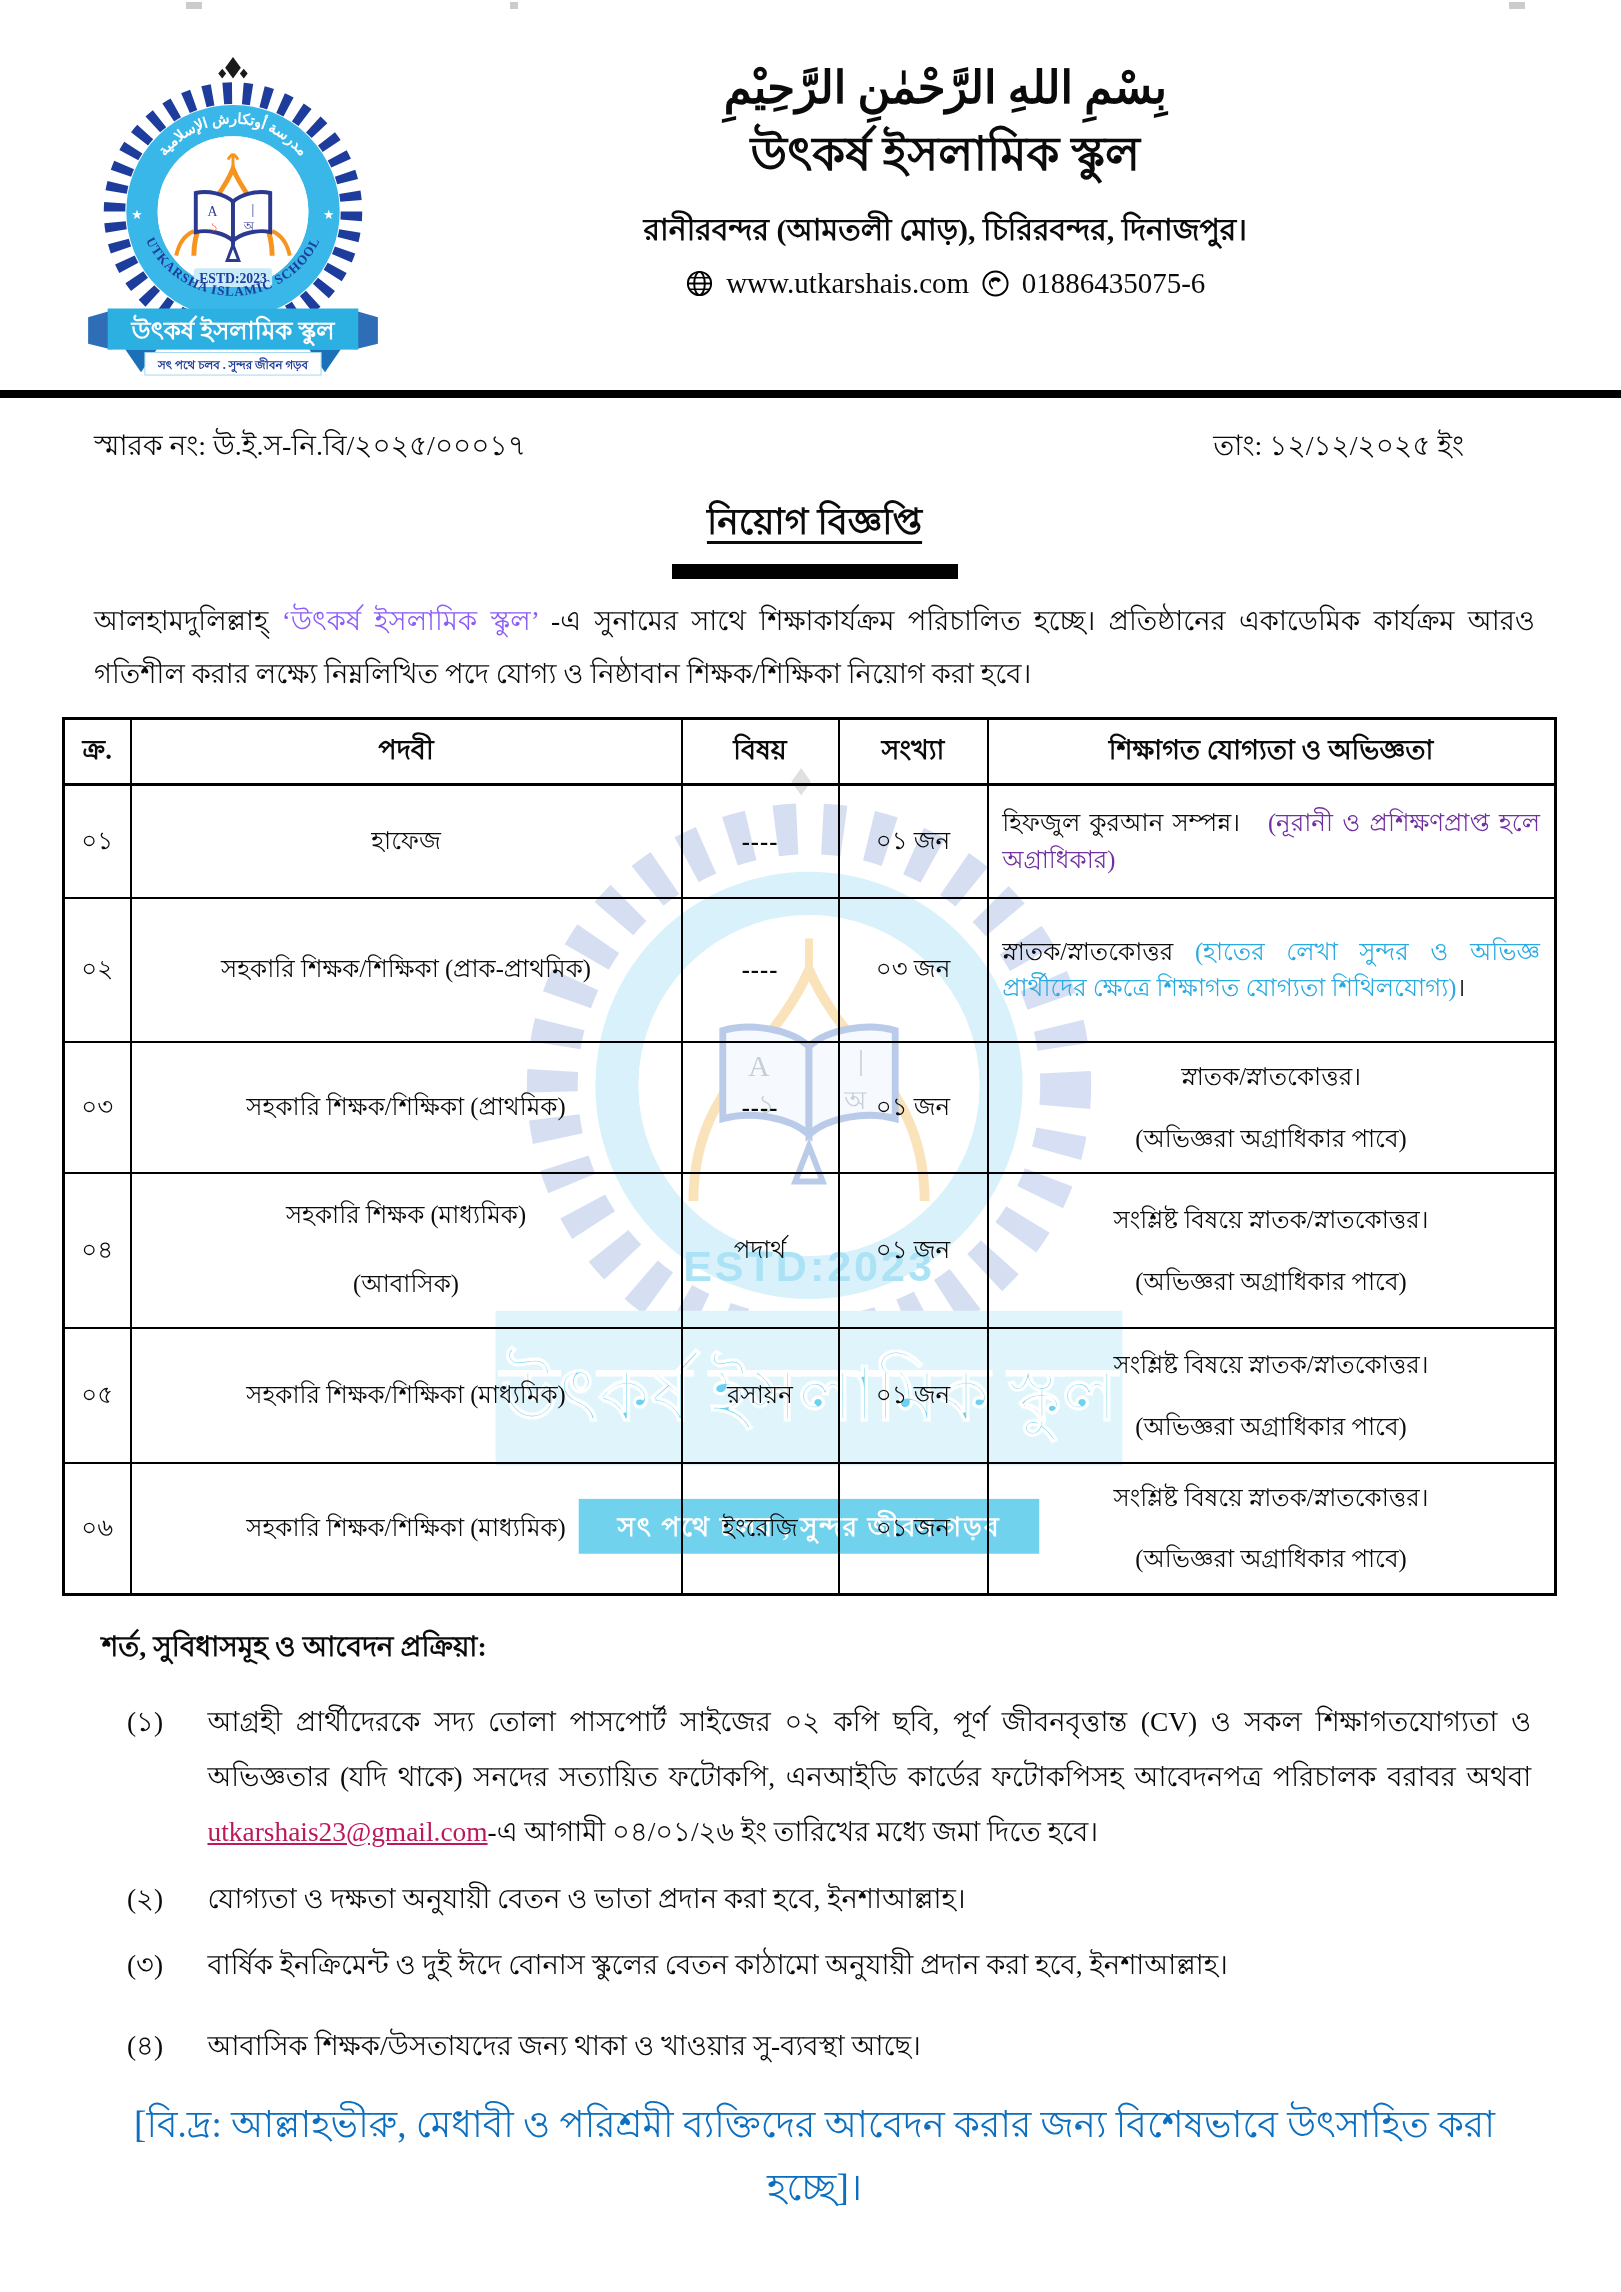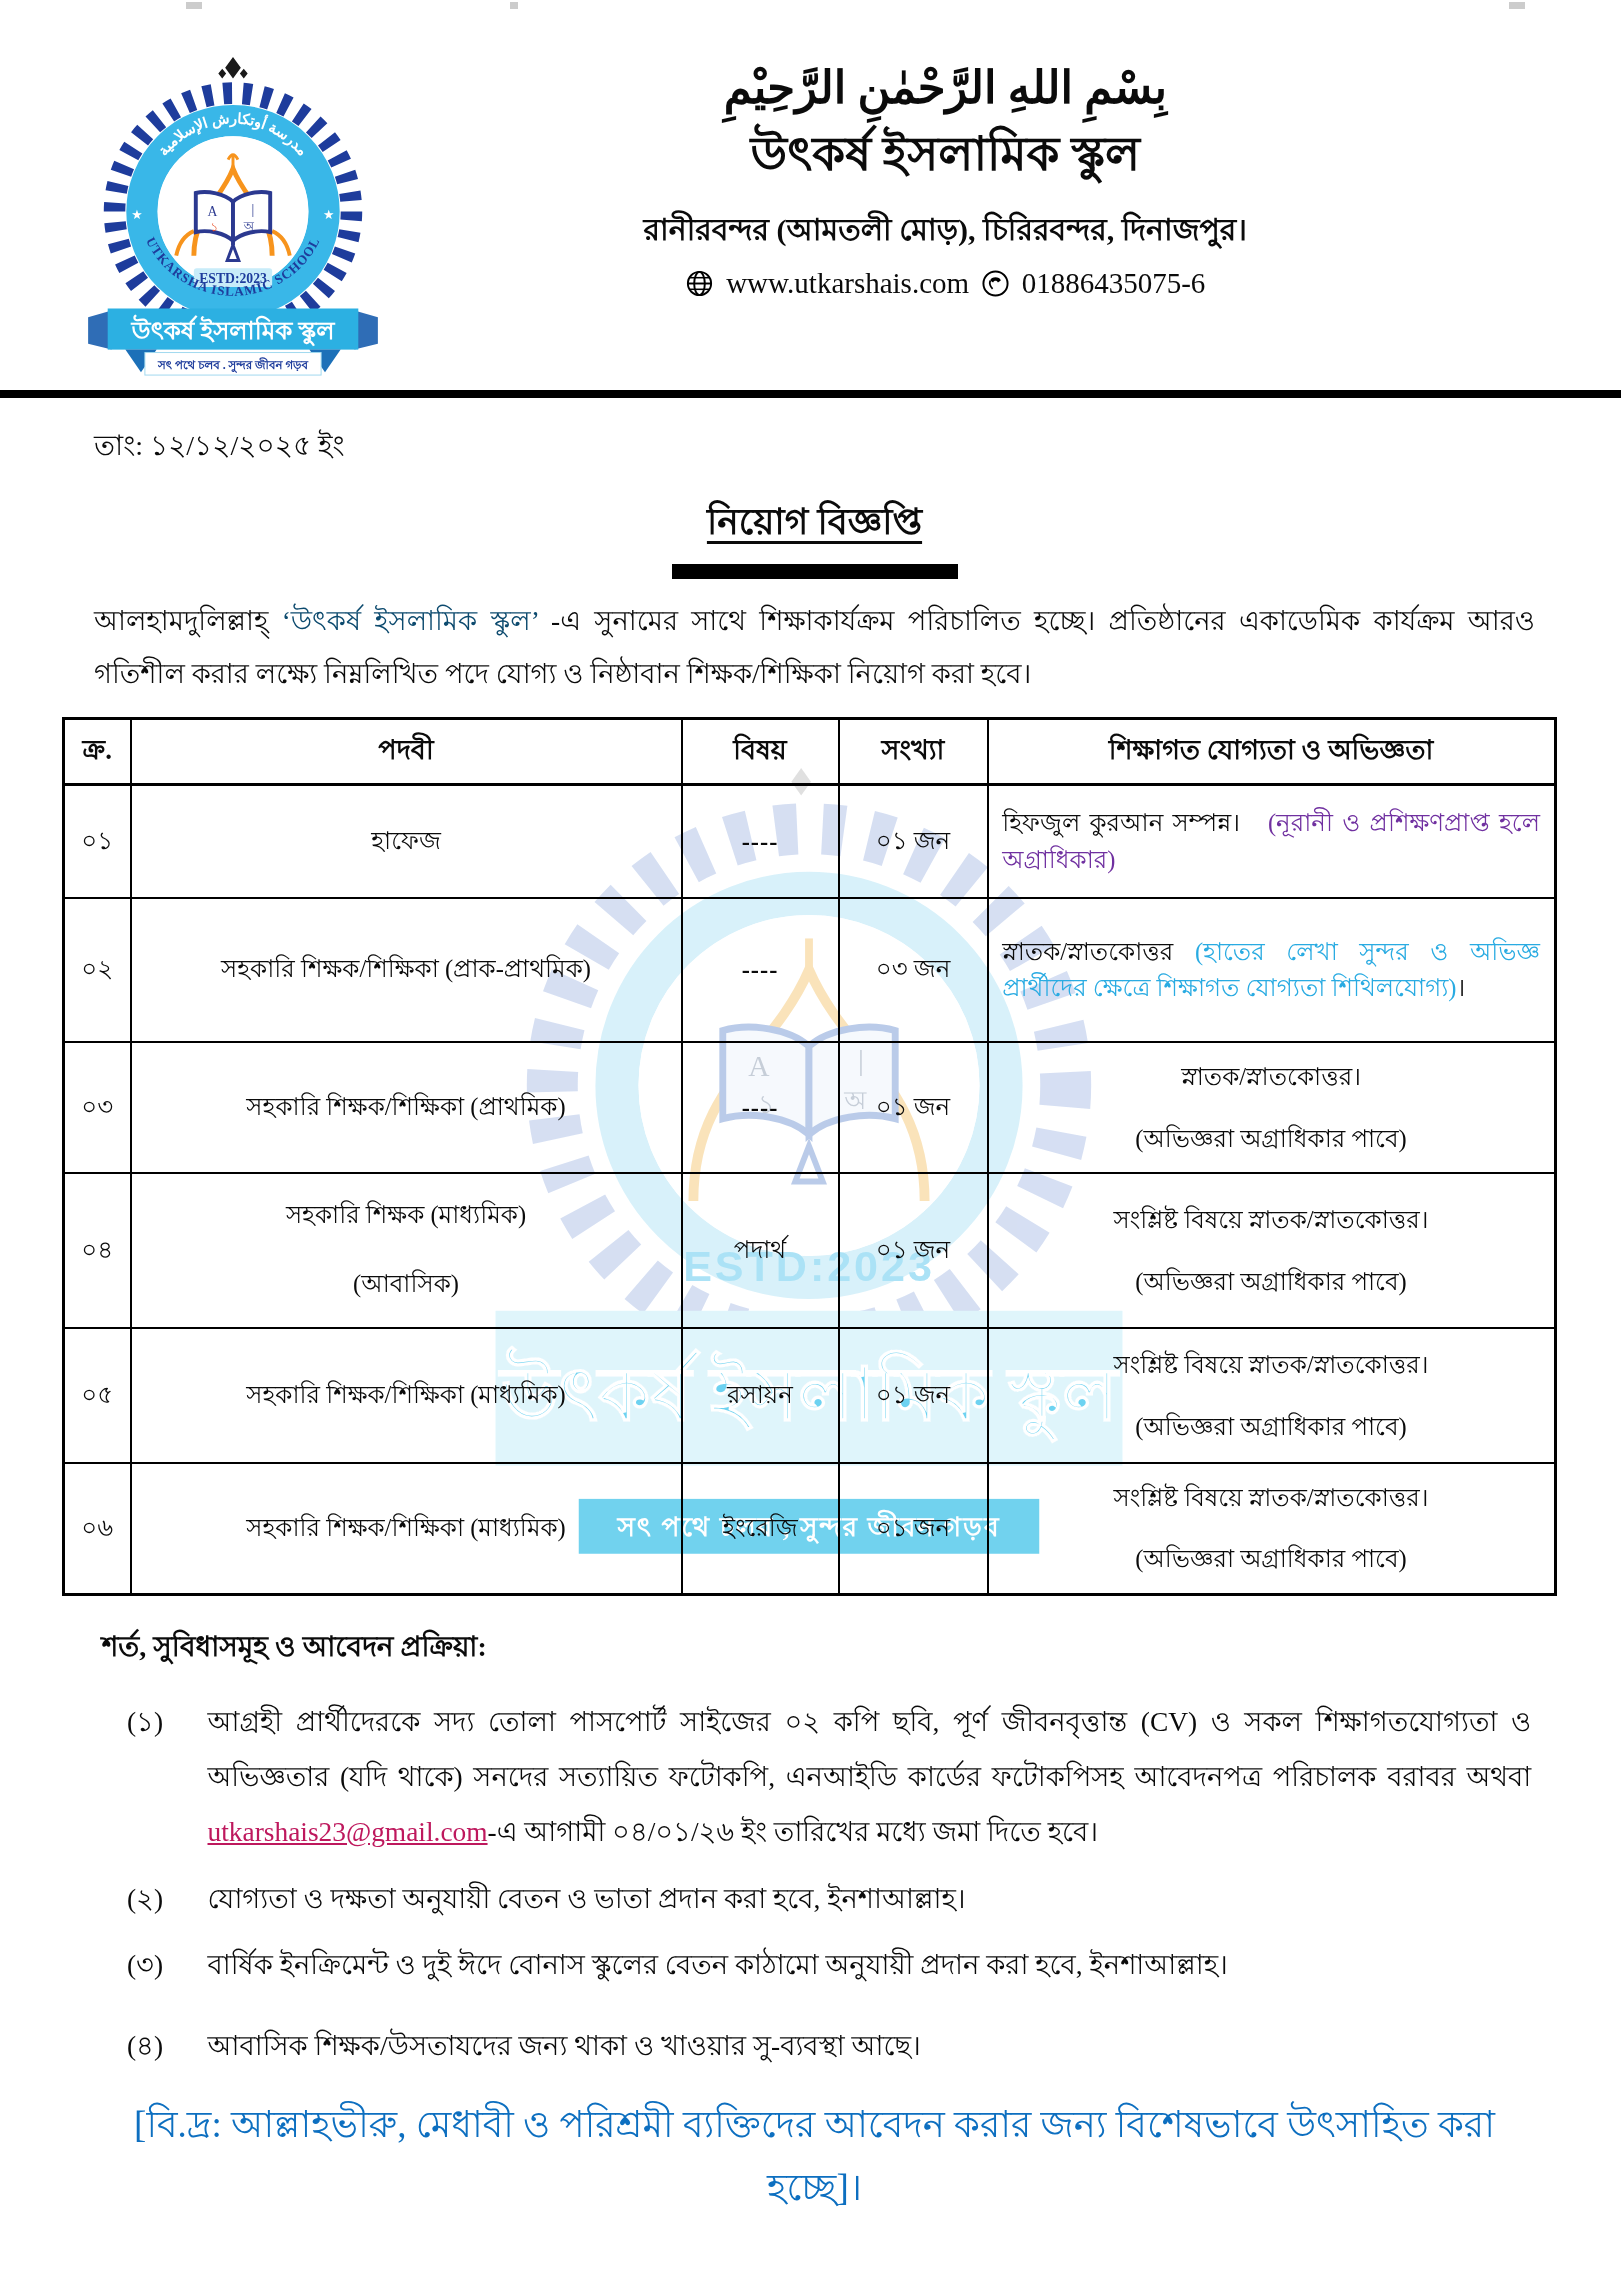--- a/index.html
+++ b/index.html
@@ -19,21 +19,21 @@
   .contact .icon svg{display:block;}
   .rule{height:8.8px;background:#000;margin-top:3.9px;}
 
   
   .content{padding:25.5px 86px 0 94px;}
   .memo-row{display:flex;justify-content:space-between;font-size:28px;padding-right:71px;}
   .title-wrap{text-align:center;margin:23.5px 0 15.7px;}
   .title{font-size:36px;font-weight:bold;text-decoration:underline;text-underline-offset:6.9px;}
   .title-bar{width:286px;height:14.7px;background:#000;margin:9.8px auto 0;}
   .intro{font-size:27.4px;line-height:1.95;text-align:justify;margin:0 0 15.7px;}
-  .blue{color:#0c4a6e;}
+  .blue{color:#8b5cf6;}
 
   
   .table-wrap{position:relative;margin-left:-32px;margin-right:-21.6px;}
   .watermark{position:absolute;left:50%;top:45px;transform:translateX(-50%);
              z-index:0;pointer-events:none;}
   .wm-estd{font-weight:bold;font-size:44px;fill:#97dcf4;text-anchor:middle;letter-spacing:3px;
            font-family:"Liberation Sans",sans-serif;}
   .wm-name{font-weight:bold;font-size:76px;fill:#49c8ee;stroke:#ffffff;stroke-width:1px;text-anchor:middle;}
   .wm-motto{font-weight:bold;font-size:27px;fill:#ffffff;text-anchor:middle;letter-spacing:2px;}
   table{width:100%;border-collapse:collapse;position:relative;z-index:1;font-size:24.5px;
@@ -133,20 +133,21 @@
         </span>
         <span>01886435075-6</span>
       </div>
     </div>
   </header>
 
   <div class="rule"></div>
 
   <div class="content">
     <div class="memo-row">
+      <span>স্মারক নং: উ.ই.স-নি.বি/২০২৫/০০০১৭</span>
       <span>তাং: ১২/১২/২০২৫ ইং</span>
     </div>
 
     <div class="title-wrap">
       <span class="title">নিয়োগ বিজ্ঞপ্তি</span>
       <div class="title-bar"></div>
     </div>
 
     <p class="intro"><span>আলহামদুলিল্লাহ্</span>
       <span class="blue">‘উৎকর্ষ ইসলামিক স্কুল’</span>

